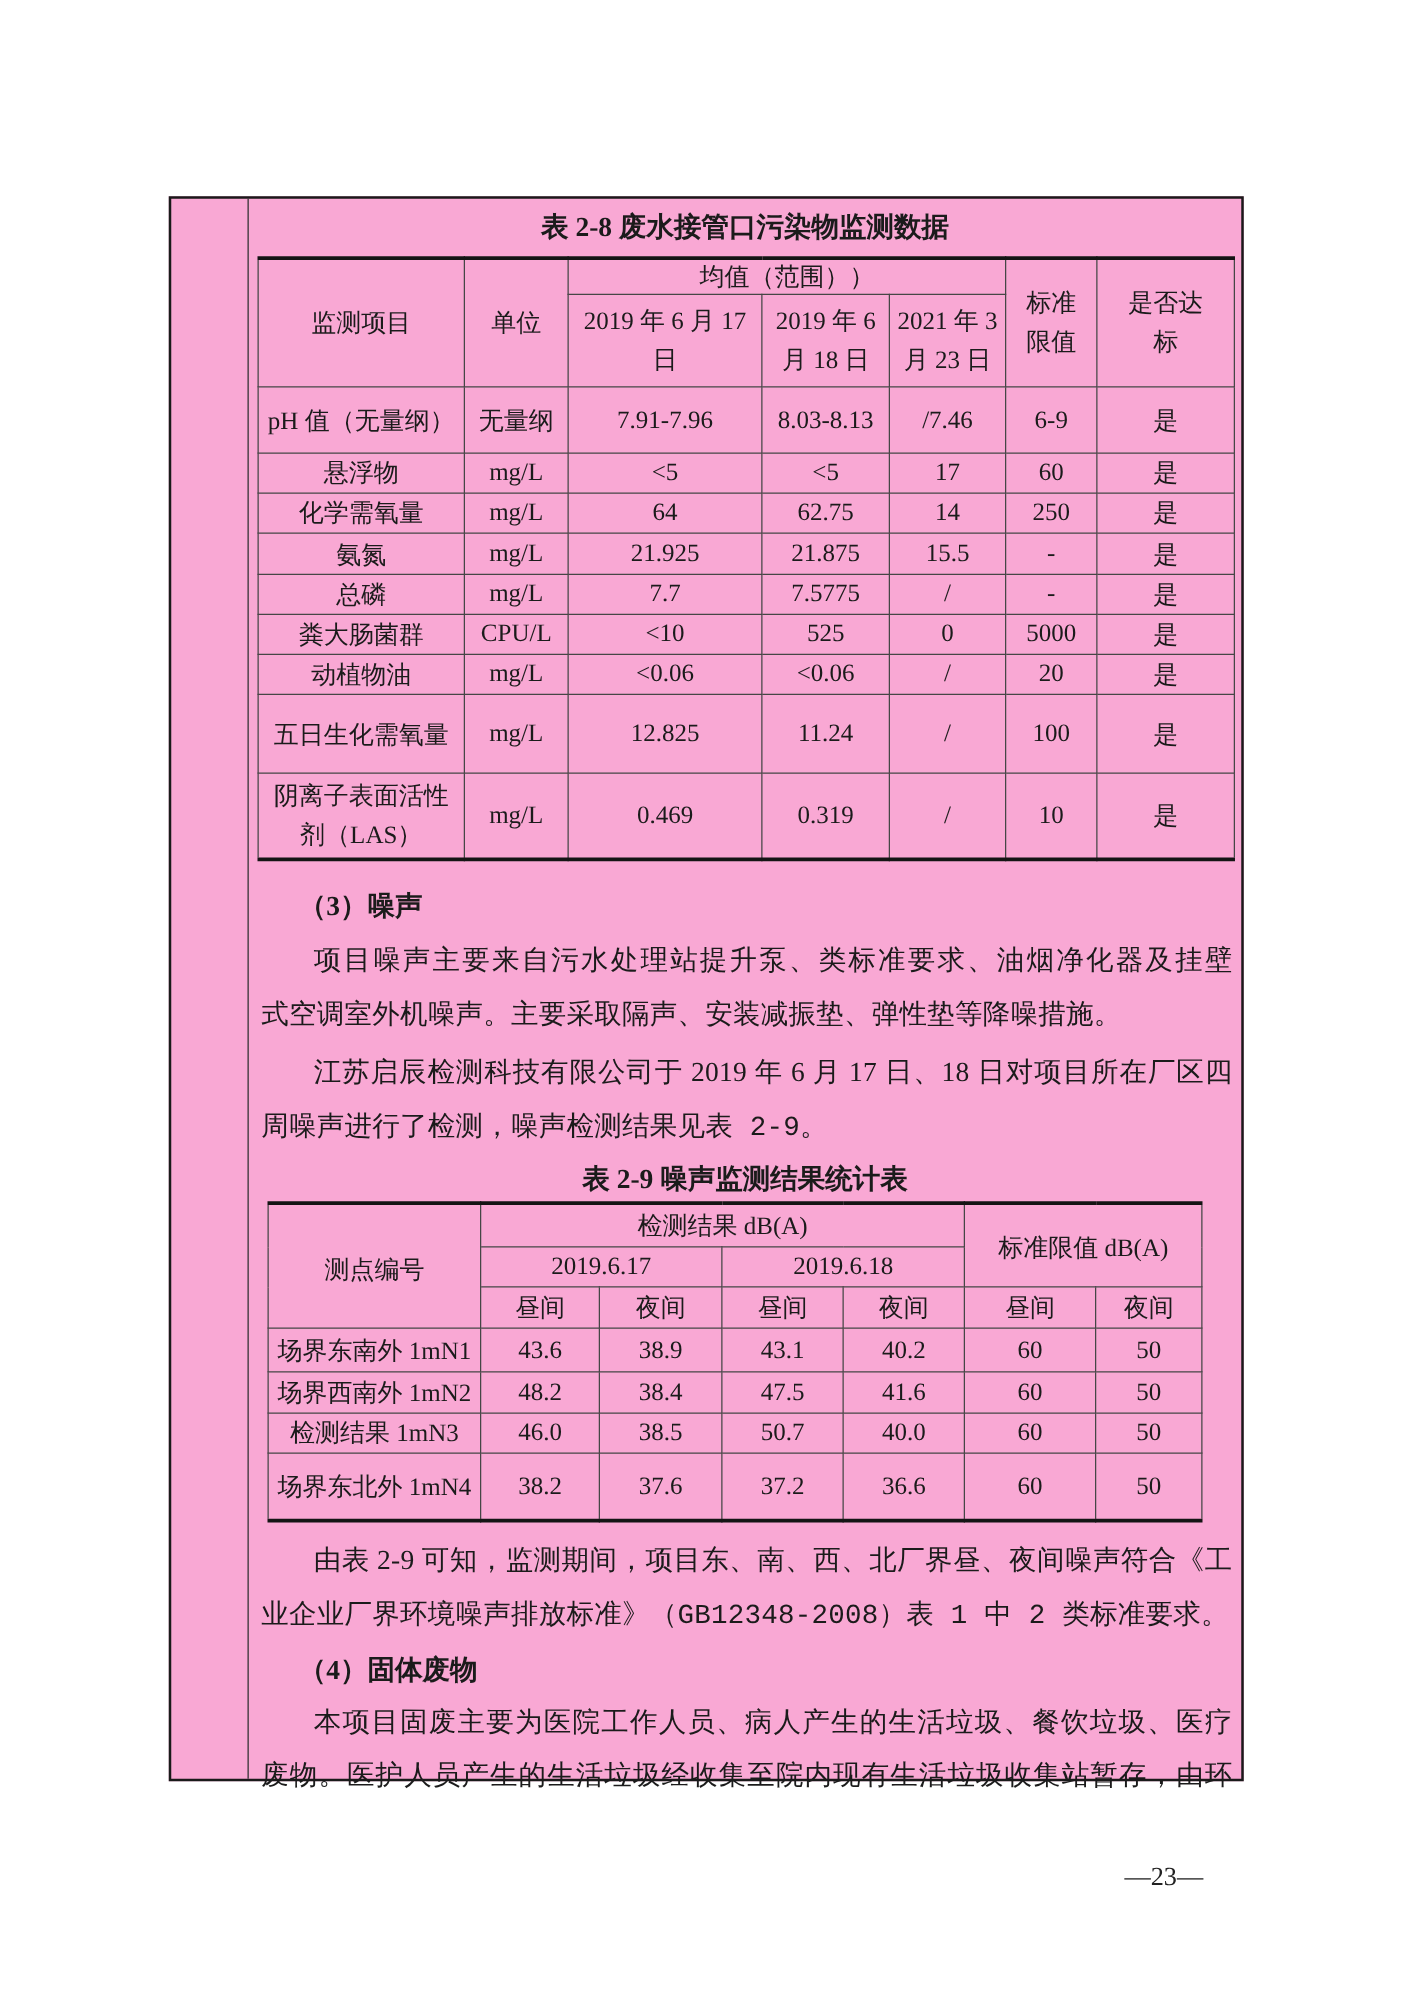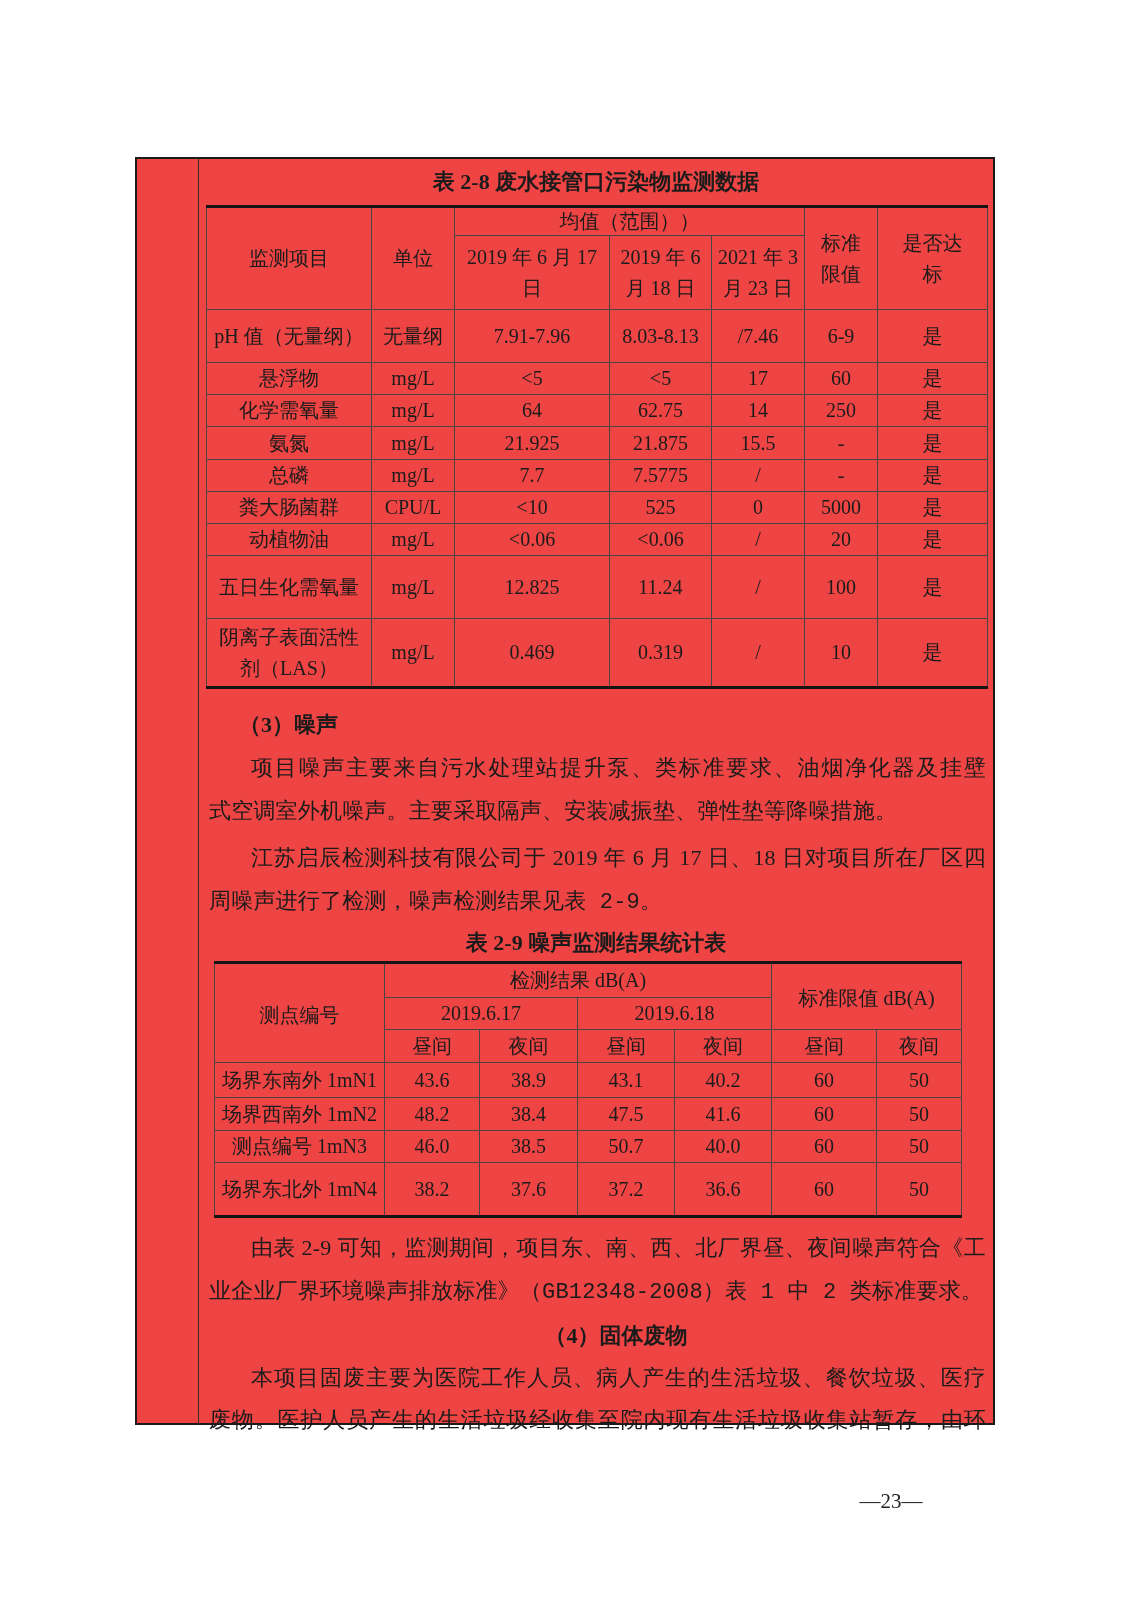--- a/index.html
+++ b/index.html
@@ -3,21 +3,21 @@
 <meta charset="utf-8">
 <style>
   html,body { margin:0; padding:0; }
   body {
     width:1131px; height:1600px; background:#ffffff; position:relative;
     font-family:"Liberation Serif","DejaVu Serif",serif; color:#1b1b1b;
     overflow:hidden;
   }
   .page-box {
     position:absolute; left:135px; top:157px; width:860px; height:1268px;
-    border:2px solid #1a1a1a; box-sizing:border-box; background:#ef4444;
+    border:2px solid #1a1a1a; box-sizing:border-box; background:#f9a8d4;
   }
   .side-col {
     position:absolute; left:0; top:0; bottom:0; width:62px;
     border-right:1px solid #2e2e2e; box-sizing:border-box;
   }
   .content { position:absolute; left:62px; top:0; right:0; bottom:0; }
 
   .tbl-title {
     text-align:center; font-weight:bold; font-size:22px;
   }
@@ -34,34 +34,34 @@
   }
   #t28 { width:781px; margin-left:7px; }
   #t29 { width:747px; margin-left:15px; }
   td.vtop { vertical-align:top; padding-top:2px; }
   td.pre  { white-space:pre-line; line-height:1.55; }
 
   .sec-heading {
     font-weight:bold; font-size:22px; margin-left:40px;
   }
   .s3-heading { line-height:40px; margin-top:16px; }
-  .s4-heading { line-height:42px;text-align:center; }
+  .s4-heading { line-height:42px; }
 
   .para-line {
     font-size:22px; line-height:45px; margin-left:10px; margin-right:7px;
     text-align:justify; letter-spacing:0.2px;
   }
   .fill   { text-align-last:justify; }
   .nofill { text-align-last:left;font-family:Liberation Mono, monospace; }
   .indent { text-indent:42px; }
   .s4 .para-line { line-height:42px; }
   .after29 { margin-top:7px; }
 
   .page-number {
-    position:absolute; left:853px; top:1489px; width:76px;
+    position:absolute; left:893px; top:1489px; width:76px;
     font-size:21px; text-align:center; color:#222;
   }
 </style>
 </head>
 <body>
 
 <div class="page-box">
   <div class="side-col"></div>
   <div class="content">
 
@@ -231,21 +231,21 @@
         <tr style="height:33px">
           <td>场界西南外 1mN2</td>
           <td>48.2</td>
           <td>38.4</td>
           <td>47.5</td>
           <td>41.6</td>
           <td>60</td>
           <td>50</td>
         </tr>
         <tr style="height:32px">
-          <td>测点编号 1mN3</td>
+          <td>检测结果 1mN3</td>
           <td>46.0</td>
           <td>38.5</td>
           <td>50.7</td>
           <td>40.0</td>
           <td>60</td>
           <td>50</td>
         </tr>
         <tr style="height:54px">
           <td>场界东北外 1mN4</td>
           <td>38.2</td>

